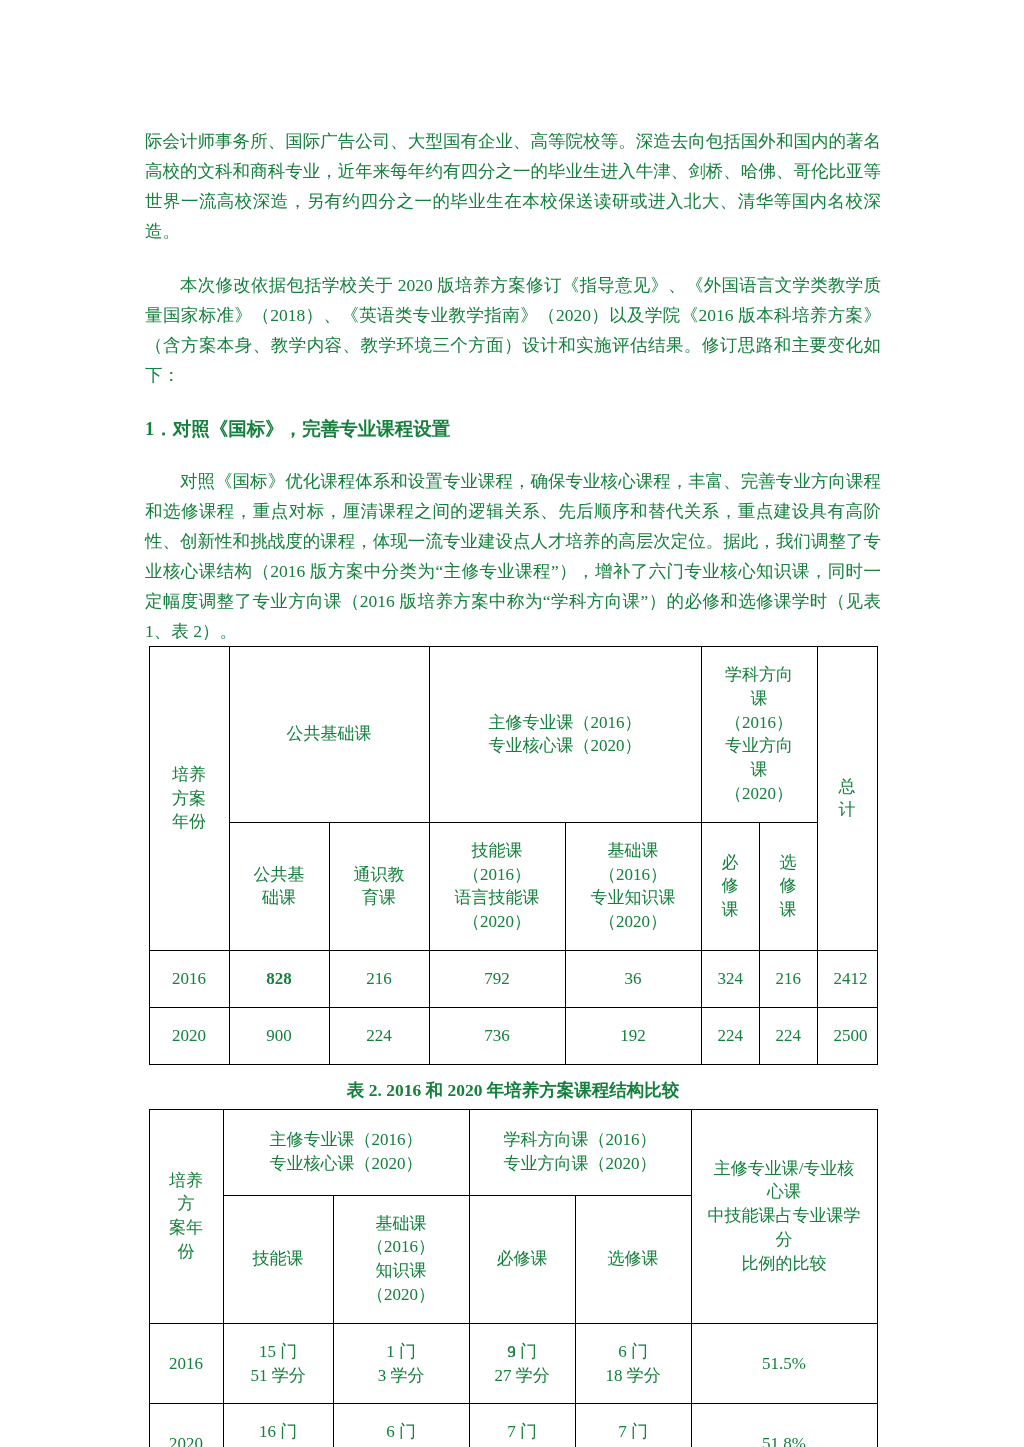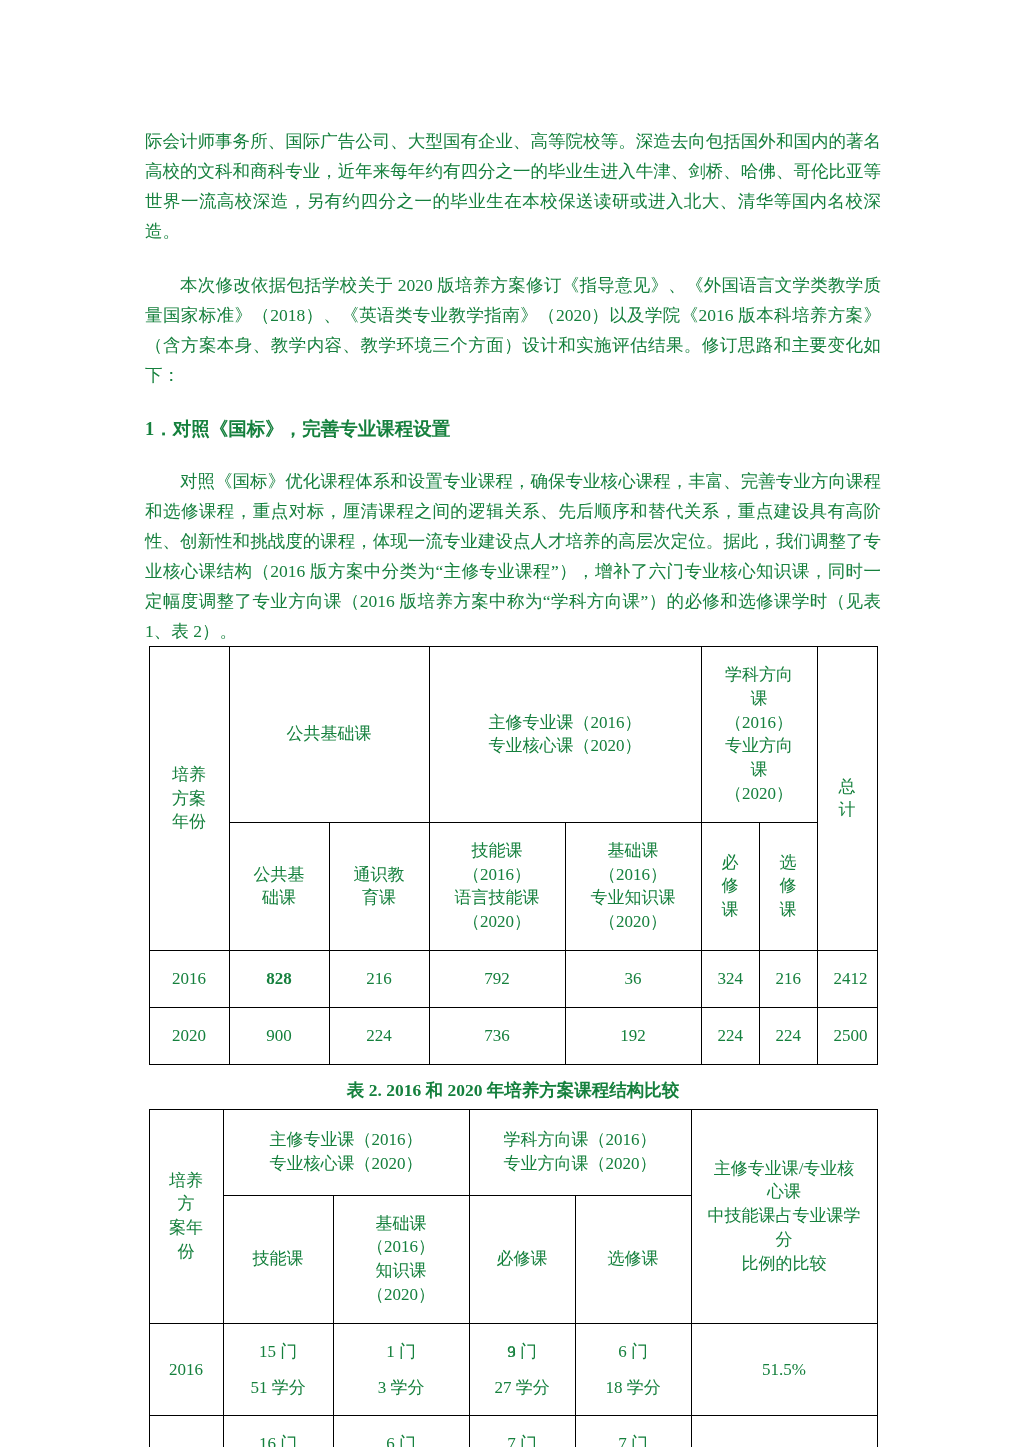--- a/index.html
+++ b/index.html
@@ -22,21 +22,21 @@
     border:1.5px solid #000; text-align:center; vertical-align:middle;
     font-size:17px; line-height:1.4; padding:16px; overflow:hidden;
   }
   .gap > .grp + .grp { }
   .t1-h1 { height:118px; }
   .t1-h2 { height:86px; }
   .t1-d  { height:40px; }
   .t2-h1 { height:86px; }
   .t2-h2 { height:64px; }
   .t2-d  { height:74px; }
-  .t2-d .grp + .grp { margin-top:12px; }
+  .t2-d .grp + .grp { }
   .bold { font-weight:bold; }
   .page-num { position:absolute; top:1344px; left:0; width:100%; text-align:center; font-size:15px; }
 </style>
 </head>
 <body>
 
 <div class="page">
   <div class="content">
 
     <p class="para">际会计师事务所、国际广告公司、大型国有企业、高等院校等。深造去向包括国外和国内的著名高校的文科和商科专业，近年来每年约有四分之一的毕业生进入牛津、剑桥、哈佛、哥伦比亚等世界一流高校深造，另有约四分之一的毕业生在本校保送读研或进入北大、清华等国内名校深造。</p>

